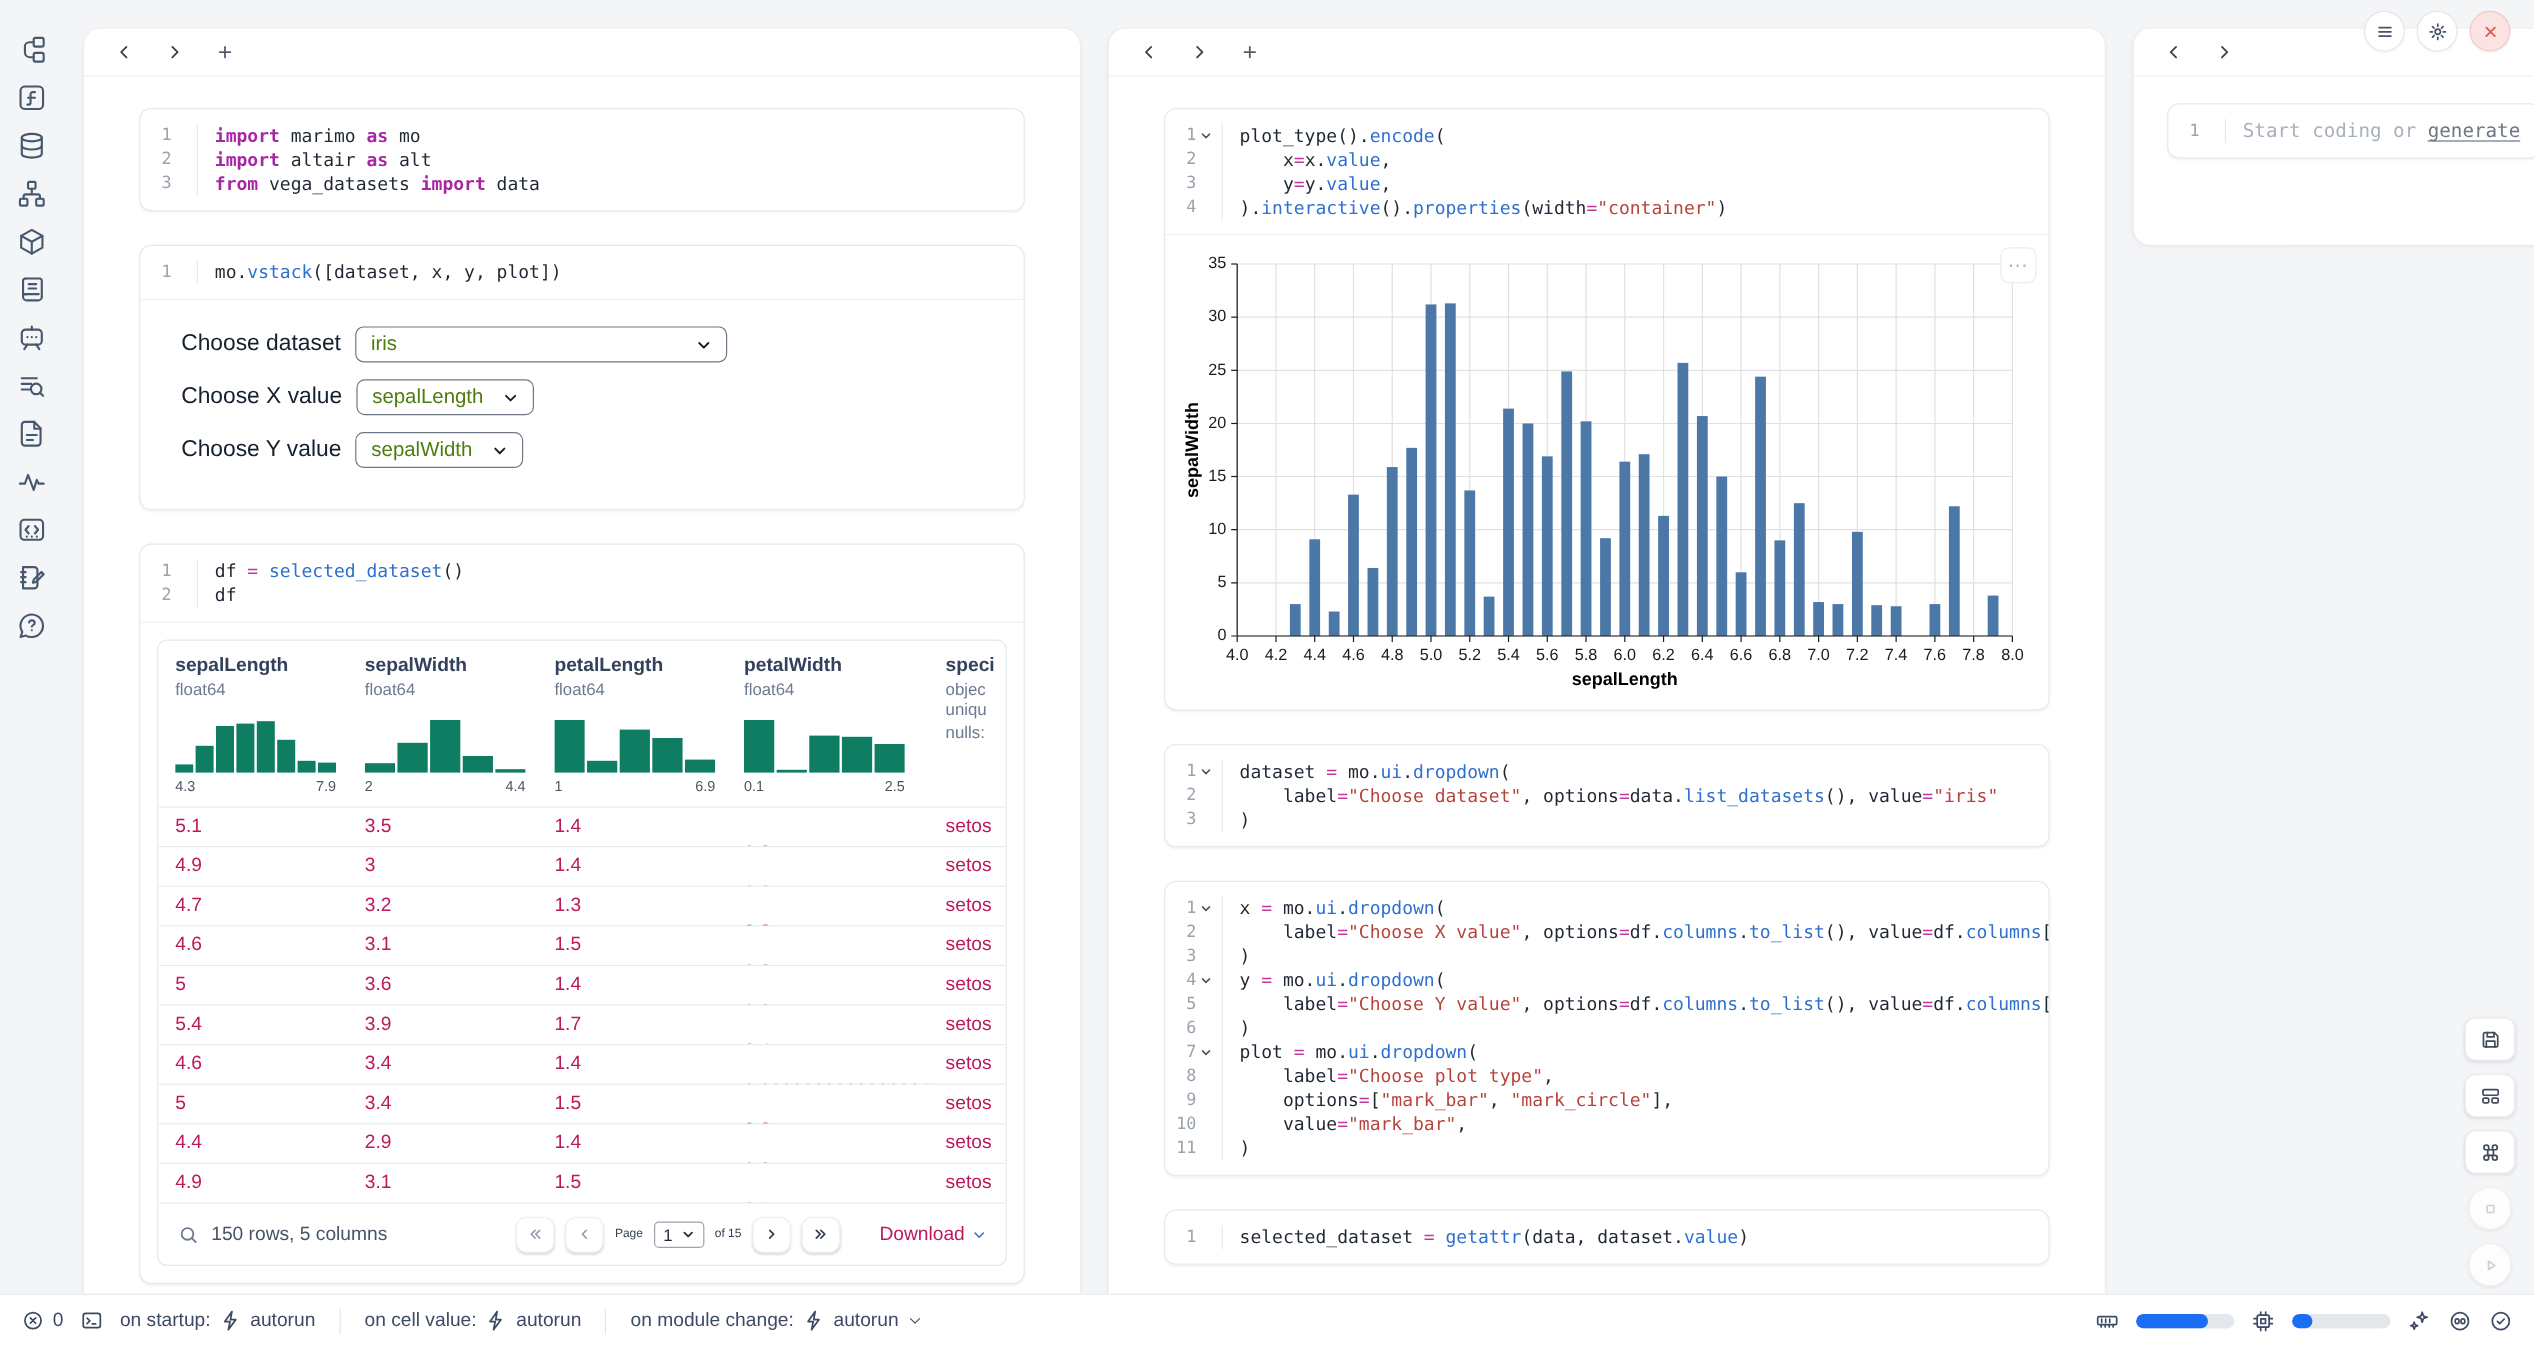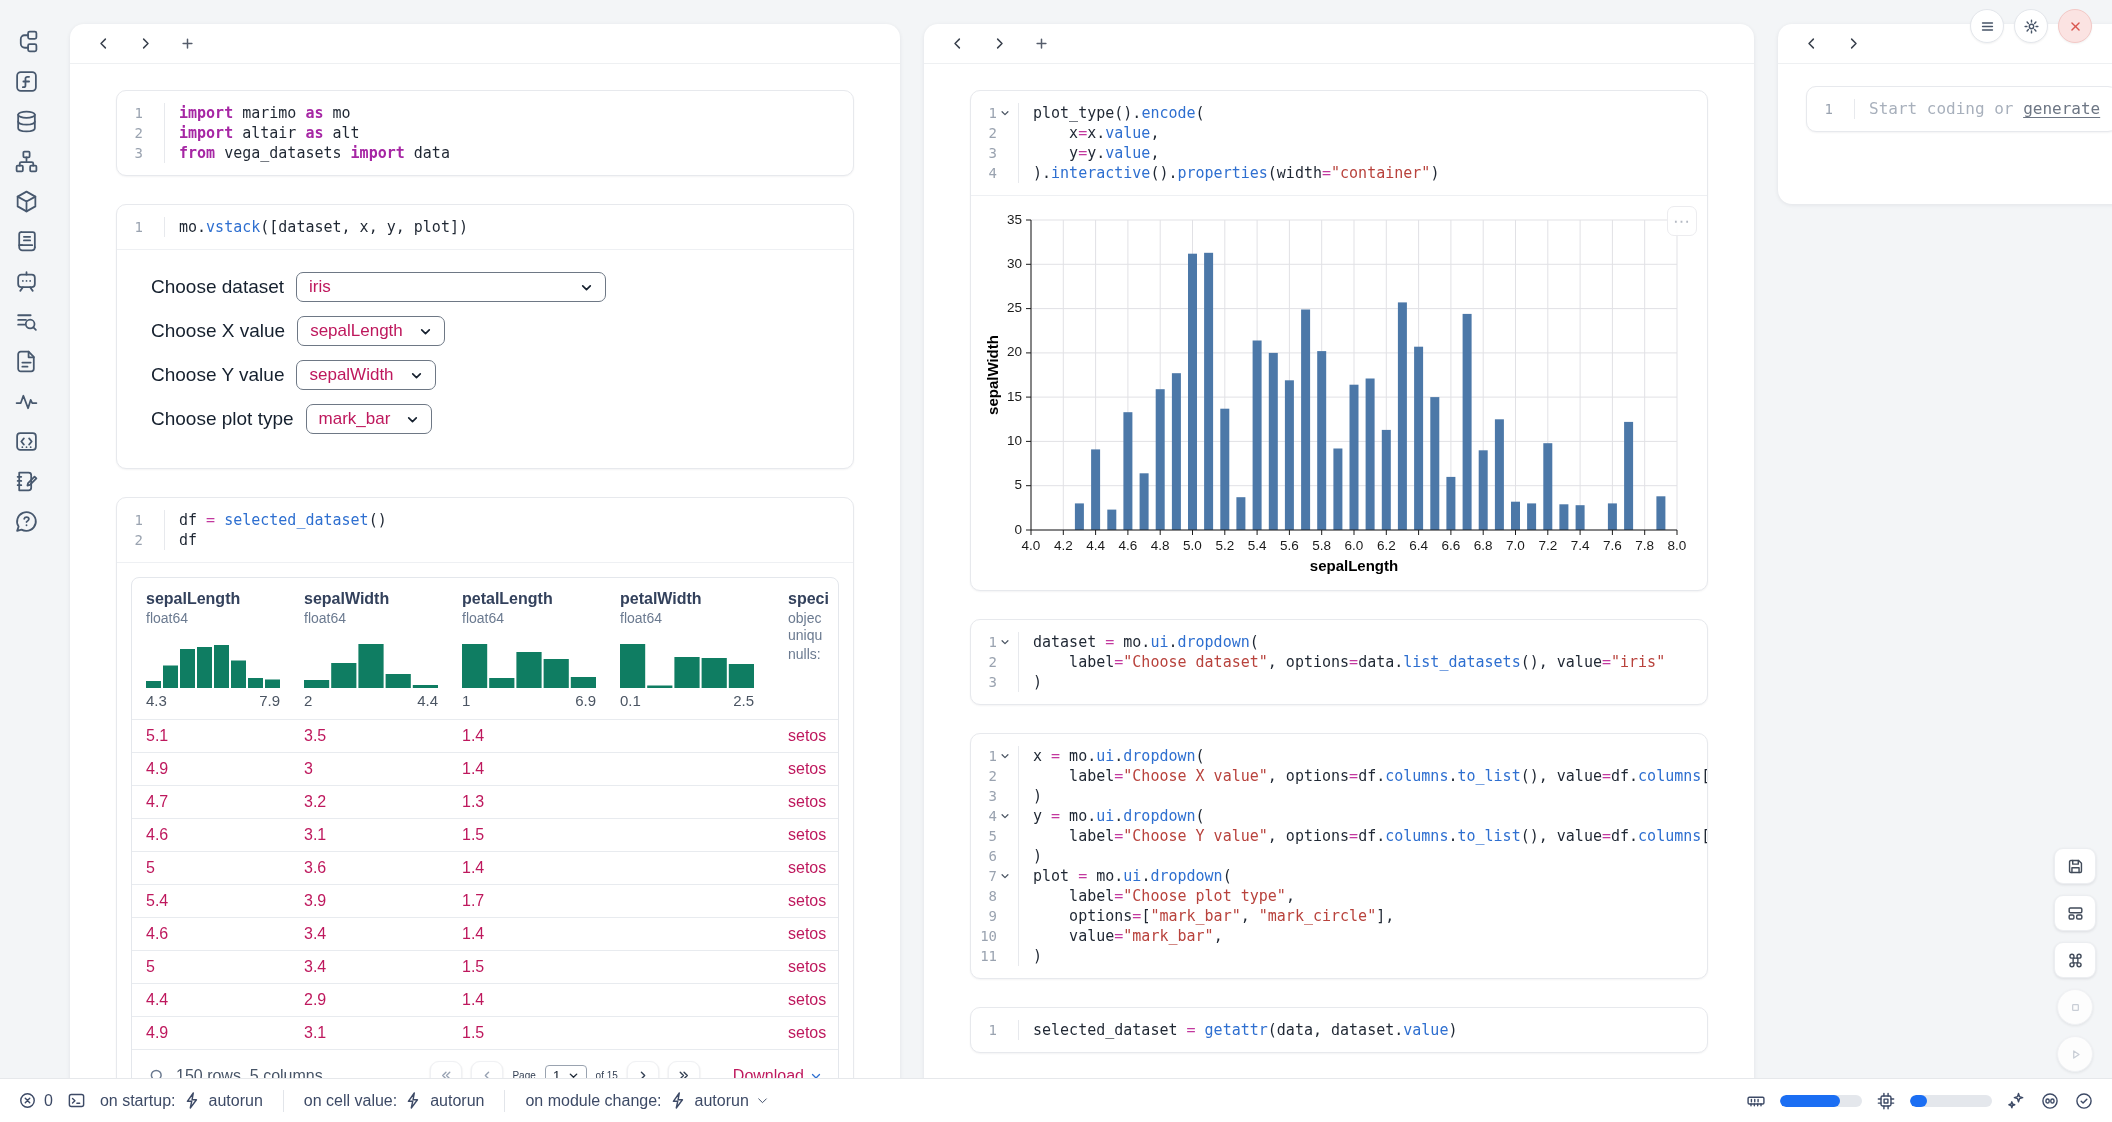--- a/index.html
+++ b/index.html
@@ -41,34 +41,34 @@
   .t-p { color:#1f2733; } .t-k { color:#a626a4; font-weight:bold; } .t-f { color:#2e6fd0; }
   .t-s { color:#b8423c; } .t-o { color:#c2389e; }
   .cell-output { border-top:1px solid #eef0f3; }
 
   
   .dd-wrap { padding:20px 16px; }
   .dd-row { display:flex; align-items:center; margin:14px 18px; }
   .dd-row:first-child { margin-top:2px; }
   .dd-label { font-size:19px; color:#15202e; }
   .select { display:inline-flex; align-items:center; gap:16px; margin-left:12px; border:1.4px solid #6e7885;
-            border-radius:7px; background:#fff; padding:4px 12px; font-size:17px; color:#be185d; cursor:pointer; }
+            border-radius:7px; background:#fff; padding:4px 12px; font-size:17px; color:#4d7c0f; cursor:pointer; }
   .select.wide { width:310px; justify-content:space-between; }
   .select svg { width:13px; height:13px; stroke:#15202e; stroke-width:3; fill:none; stroke-linecap:round; stroke-linejoin:round; }
 
   
   .tbl { margin:14px; border:1px solid #e4e7ec; border-radius:8px; overflow:hidden; font-size:16px; }
   .thead { display:flex; overflow:hidden; }
   .th { flex:0 0 158px; width:158px; padding:12px 6px 10px 14px; overflow:hidden; }
   .th:nth-child(4) { flex:0 0 168px; width:168px; }
   .th:nth-child(5) { flex:1 1 auto; min-width:40px; }
   .cname { display:block; font-weight:bold; color:#33415c; font-size:16px; white-space:nowrap; }
   .cdtype { display:block; color:#6b7a90; font-size:14px; margin-top:2px; white-space:nowrap; }
   .hist { margin-top:10px; display:block; }
-  .minmax { display:flex; justify-content:space-between; width:134px; color:#4b5563; font-size:15px; margin-top:4px; }
+  .minmax { display:flex; justify-content:space-between; width:134px; color:#4b5563; font-size:12px; margin-top:4px; }
   .colmeta { margin-top:14px; color:#6b7a90; font-size:14px; line-height:19px; white-space:nowrap; }
   .tr { display:flex; border-top:1px solid #e8ebef; height:33px; align-items:center; overflow:hidden; cursor:pointer; }
   .td { flex:0 0 158px; width:158px; padding-left:14px; color:#be185d; white-space:nowrap; overflow:hidden; }
   .td:nth-child(4) { flex:0 0 168px; width:168px;margin-top:46px; }
   .td:nth-child(5) { flex:1 1 auto; min-width:40px; }
   .tfoot { border-top:1px solid #e8ebef; height:52px; display:flex; align-items:center; padding:0 16px; }
   .tfoot .summary { color:#475467; font-size:16px; margin-left:10px; }
   .tfoot svg.mag { width:18px; height:18px; stroke:#6b7a90; stroke-width:2; fill:none; stroke-linecap:round; }
   .pager { margin-left:auto; display:flex; align-items:center; gap:9px; }
   .pgbtn { width:32px; height:30px; border-radius:9px; background:#fff; border:1px solid #f0f1f4;
@@ -266,29 +266,20 @@
                   <span>sepalLength</span>
                   <svg viewBox="0 0 24 24">
                     <path d="M5 9l7 7 7-7"></path>
                   </svg>
                 </span>
               </div>
               <div class="dd-row">
                 <span class="dd-label">Choose Y value</span>
                 <span class="select">
                   <span>sepalWidth</span>
-                  <svg viewBox="0 0 24 24">
-                    <path d="M5 9l7 7 7-7"></path>
-                  </svg>
-                </span>
-              </div>
-              <div class="dd-row">
-                <span class="dd-label">Choose plot type</span>
-                <span class="select">
-                  <span>mark_bar</span>
                   <svg viewBox="0 0 24 24">
                     <path d="M5 9l7 7 7-7"></path>
                   </svg>
                 </span>
               </div>
             </div>
         </div>
       </div>
       <div class="cell">
         <div class="code-area">

